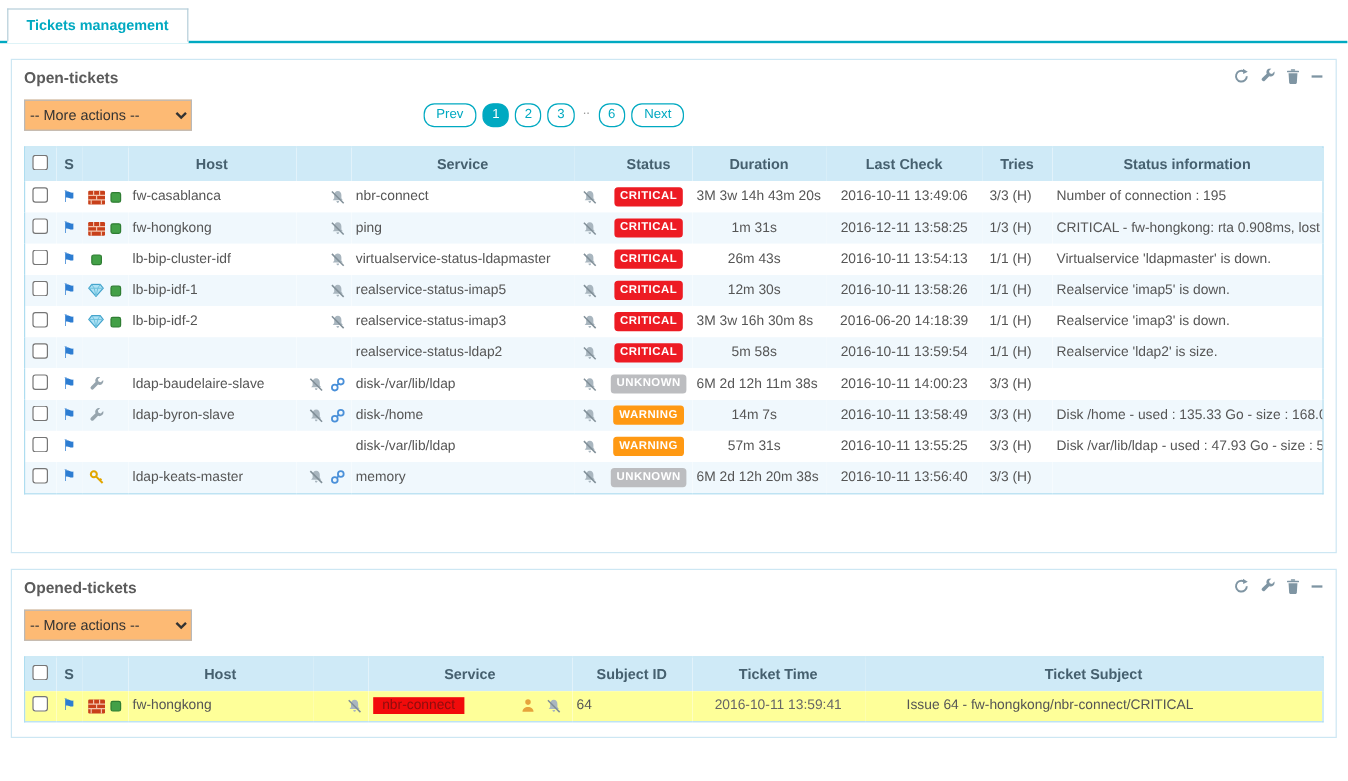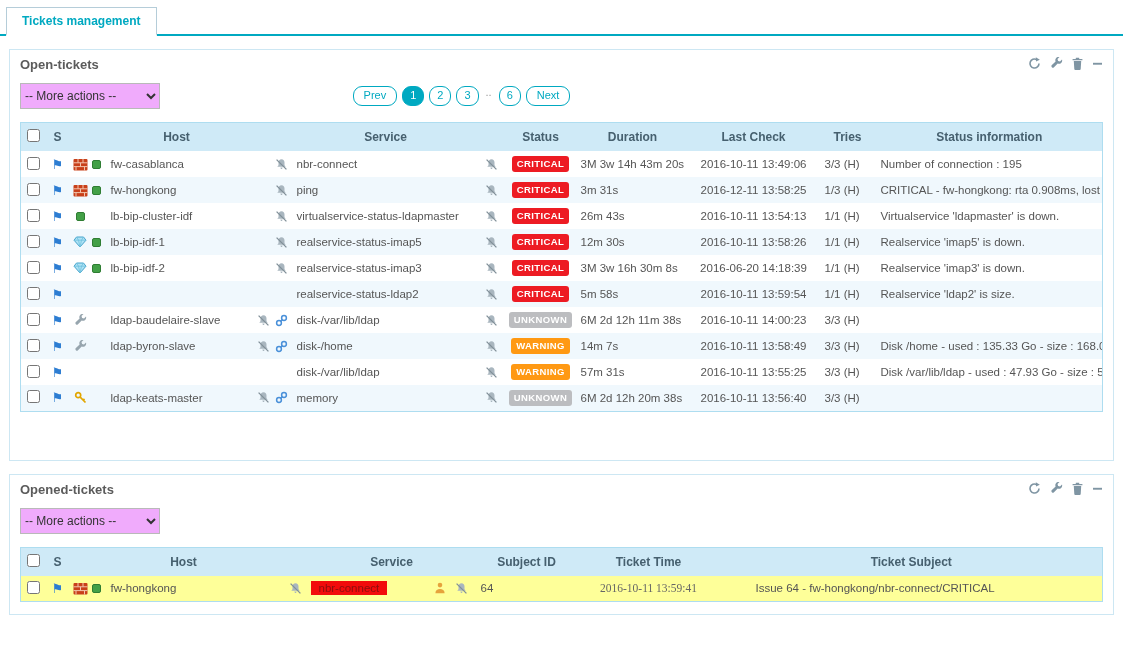--- a/index.html
+++ b/index.html
@@ -23,45 +23,45 @@
   }
   
   .panel{margin:13px 9px 0;border:1px solid var(--panel-border);background:#fff;}
   .panel-head{display:flex;align-items:flex-start;justify-content:space-between;padding:7px 10px 5px;}
   .panel-title{font-weight:bold;font-size:13px;color:#5b5b5b;}
   .panel-tools{display:flex;align-items:center;gap:9px;}
   .ptool{cursor:pointer;display:inline-flex;align-items:center;}
   .panel-body{padding:2px 10px 12px;}
   #open-panel .panel-body{padding-bottom:48px;}
   .controls-row{display:flex;align-items:center;margin:4px 0 13px;}
-  .controls-row select{width:140px;height:26px;border:1px solid #b9b9b9;background:#f0abfc;font-size:12px;color:#333;font-family:inherit;}
+  .controls-row select{width:140px;height:26px;border:1px solid #b9b9b9;background:#fdba74;font-size:12px;color:#333;font-family:inherit;}
   .pagination{flex:1;display:flex;justify-content:center;align-items:flex-start;gap:5px;margin-right:340px;}
   .pbtn{
     border:1px solid var(--accent);color:var(--accent);background:#fff;border-radius:9px;
     padding:2px 7px;font-size:11px;min-width:8px;text-align:center;cursor:pointer;line-height:1.2;
   }
   .pbtn.pnav{padding:2px 10px;}
   .pbtn.active{background:var(--accent);color:#fff;}
   .pgap{color:#9a9a9a;font-size:11px;padding:0 2px;}
   
   table.grid{width:100%;border-collapse:collapse;table-layout:fixed;border:1px solid var(--table-border);font-size:11.5px;}
   .grid th{background:var(--head-bg);color:#46606f;font-size:12px;font-weight:bold;padding:6px 4px;text-align:center;white-space:nowrap;overflow:hidden;}
   .grid td{padding:4px 4px;height:26px;white-space:nowrap;overflow:hidden;vertical-align:middle;}
   .grid tbody tr.even{background:var(--alt-row);}
   td.c-check,th.c-check{text-align:center;}
   td.c-s{text-align:center;}
   .hrow{display:flex;align-items:center;gap:3px;}
   .midrow{display:flex;align-items:center;justify-content:flex-end;gap:3px;}
-  td.c-dur{text-align:left;padding-right:12px;}
+  td.c-dur{text-align:center;padding-right:12px;}
   td.c-last{text-align:center;}
   td.c-tries{text-align:left;padding-left:6px;}
   td.c-bell{text-align:center;}
   td.c-status{text-align:center;}
   td.c-tid{text-align:left;}
-  td.c-ttime{text-align:center;color:#666;font-family:Liberation Serif, serif;}
+  td.c-ttime{text-align:center;color:#666;}
   td.c-subj{padding-left:35px;}
   .badge{
     display:inline-block;min-width:55px;padding:3px 5px;border-radius:3px;color:#fff;
     font-weight:bold;font-size:9.5px;letter-spacing:.4px;text-align:center;line-height:1;
   }
   .svcflex{display:flex;align-items:center;justify-content:space-between;}
   .svc-hl{background:var(--svc-hl-bg,#f20b0b);color:var(--svc-hl-tx,#8c0e0e);padding:1px 8px;}
   .svcicons{display:flex;align-items:center;gap:6px;margin-right:4px;}
   
   .icon{display:inline-flex;align-items:center;justify-content:center;width:15px;height:14px;vertical-align:middle;}
@@ -232,21 +232,21 @@
             </td>
             <td class="c-service"><span>ping</span></td>
             <td class="c-bell"><span class="icon i-bell-muted">
                 <svg width="13" height="13" viewBox="0 0 13 13">
                   <path d="M6.5 1.2c-1.9 0-3 1.4-3 3.4v2.6L2.3 8.8h8.4L9.5 7.2V4.6c0-2-1.1-3.4-3-3.4z" fill="#a9b6bf"></path>
                   <path d="M5.4 9.6h2.2c0 .9-.5 1.5-1.1 1.5s-1.1-.6-1.1-1.5z" fill="#a9b6bf"></path>
                   <path d="M1.6 1.6l9.8 9.8" stroke="#818f98" stroke-width="1.3"></path>
                 </svg>
               </span></td>
             <td class="c-status"><span class="badge" style="background:#ed1b23">CRITICAL</span></td>
-            <td class="c-dur">3m 31s</td>
+            <td class="c-dur">1m 31s</td>
             <td class="c-last">2016-12-11 13:58:25</td>
             <td class="c-tries">1/3 (H)</td>
             <td class="c-info">CRITICAL - fw-hongkong: rta 0.908ms, lost 40%</td>
           </tr>
           <tr>
             <td class="c-check"><input type="checkbox" style=""></td>
             <td class="c-s"><span class="icon i-flag">
                 <span class="i-flag">⚑</span>
               </span></td>
             <td class="c-hicons">

